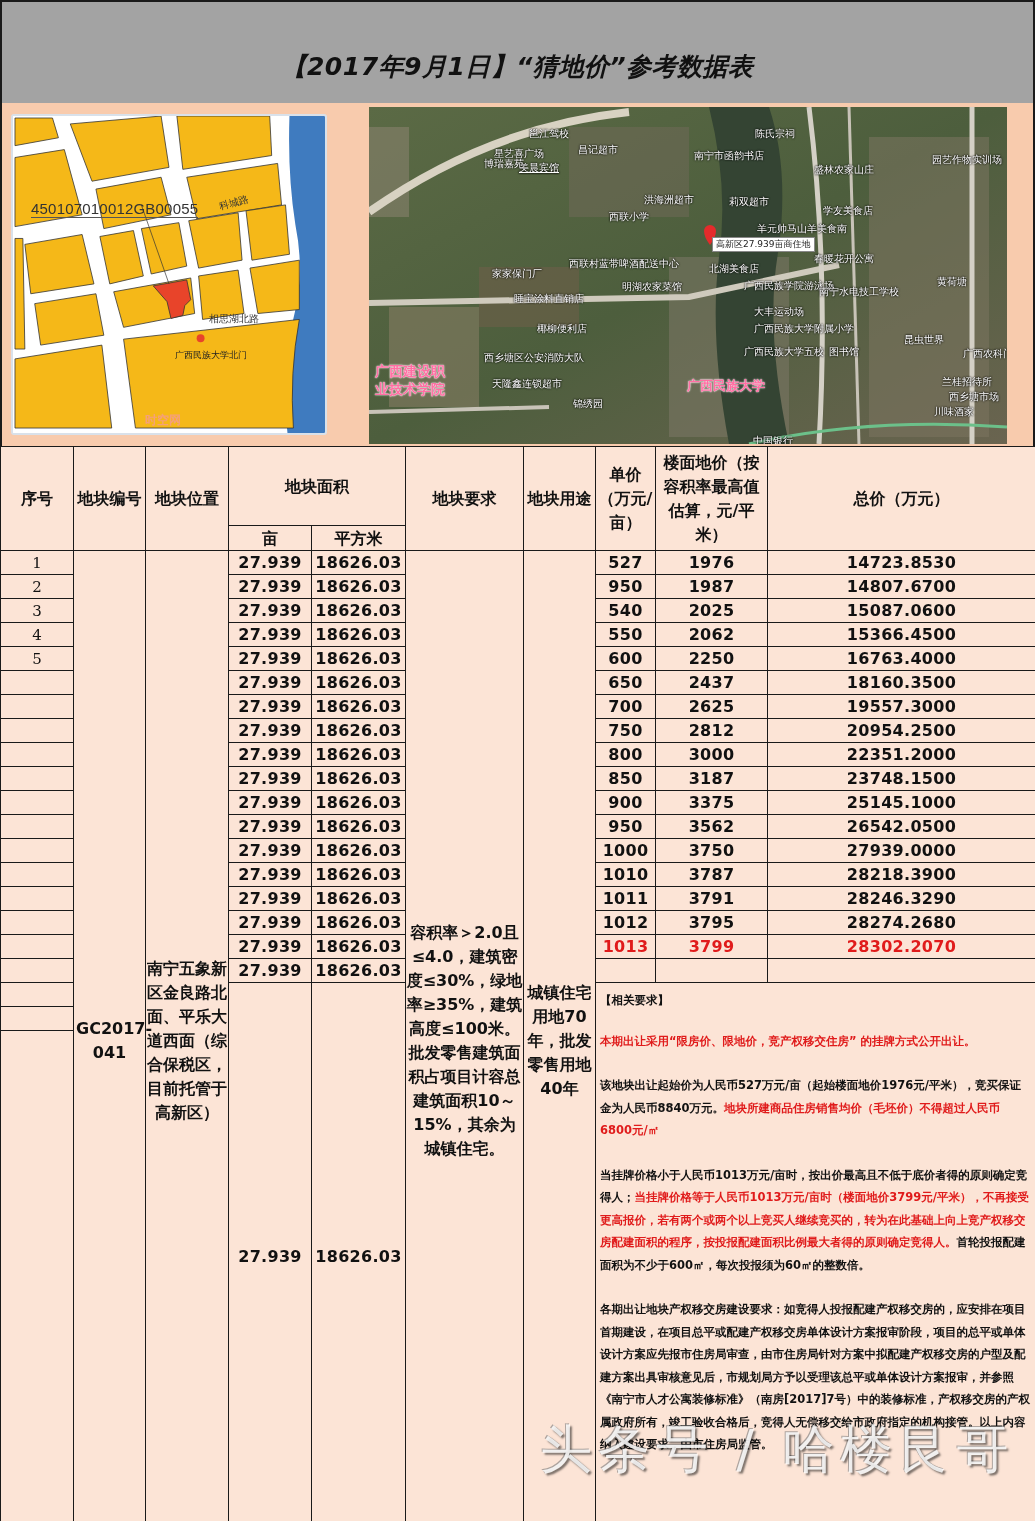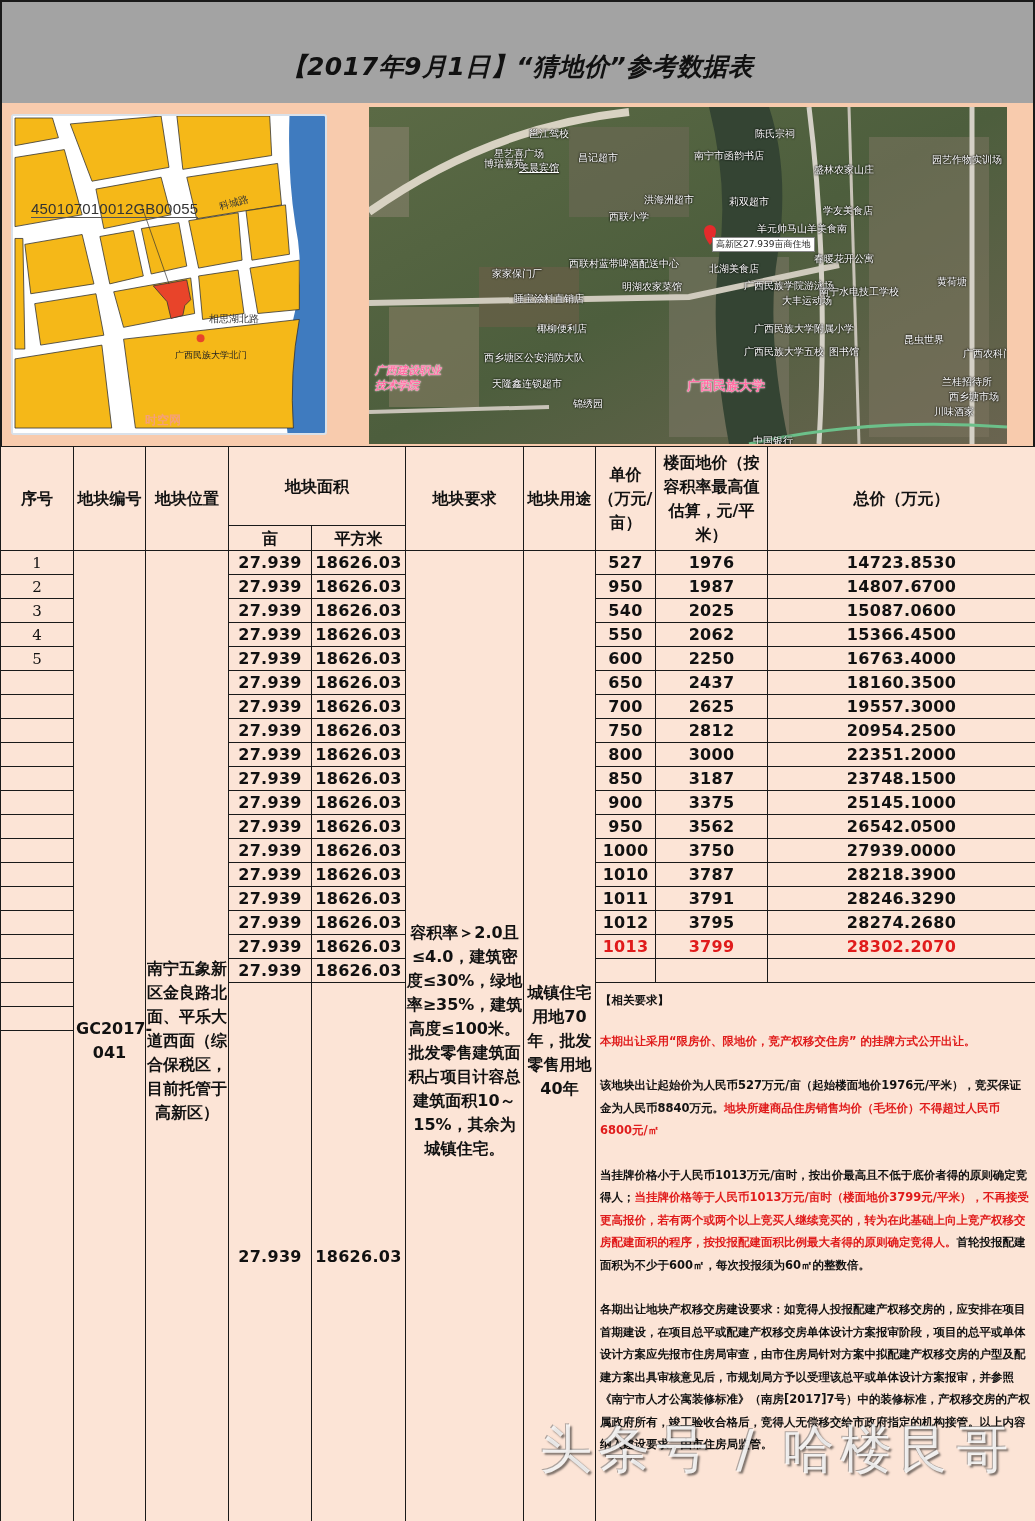--- a/index.html
+++ b/index.html
@@ -120,50 +120,50 @@
       <path d="M0 305 L180 300" stroke="#c8c3b8" stroke-width="4" fill="none"></path>
       <path d="M380 337 Q500 310 638 320" stroke="#6cc08a" stroke-width="3" fill="none"></path>
 
       <path d="M335 124 a6 6 0 1 1 12 0 q0 6 -6 14 q-6 -8 -6 -14 z" fill="#e52b2b"></path>
     </svg>
     <div class="pin-label">高新区27.939亩商住地</div>
     <div class="sat-poi" style="left:386px;top:20px;">陈氏宗祠</div>
     <div class="sat-poi" style="left:325px;top:42px;">南宁市函韵书店</div>
     <div class="sat-poi" style="left:445px;top:56px;">盛林农家山庄</div>
     <div class="sat-poi" style="left:563px;top:46px;">园艺作物实训场</div>
-    <div class="sat-poi" style="left:209px;top:44px;">昌记超市</div>
+    <div class="sat-poi" style="left:209px;top:36px;">昌记超市</div>
     <div class="sat-poi" style="left:360px;top:88px;">莉双超市</div>
     <div class="sat-poi" style="left:454px;top:97px;">学友美食店</div>
     <div class="sat-poi" style="left:388px;top:115px;">羊元帅马山羊美食南</div>
     <div class="sat-poi" style="left:445px;top:145px;">春暖花开公寓</div>
     <div class="sat-poi" style="left:340px;top:155px;">北湖美食店</div>
     <div class="sat-poi" style="left:375px;top:172px;">广西民族学院游泳场</div>
     <div class="sat-poi" style="left:450px;top:178px;">南宁水电技工学校</div>
-    <div class="sat-poi" style="left:385px;top:187px;margin-left:28px;">大丰运动场</div>
+    <div class="sat-poi" style="left:385px;top:198px;">大丰运动场</div>
     <div class="sat-poi" style="left:385px;top:215px;">广西民族大学附属小学</div>
     <div class="sat-poi" style="left:375px;top:238px;">广西民族大学五校</div>
     <div class="sat-poi" style="left:460px;top:238px;">图书馆</div>
     <div class="sat-poi" style="left:535px;top:226px;">昆虫世界</div>
     <div class="sat-poi" style="left:568px;top:168px;">黄荷塘</div>
     <div class="sat-poi" style="left:594px;top:240px;">广西农科门球场</div>
     <div class="sat-poi" style="left:573px;top:268px;">兰桂招待所</div>
     <div class="sat-poi" style="left:580px;top:283px;">西乡塘市场</div>
     <div class="sat-poi" style="left:565px;top:298px;">川味酒家</div>
     <div class="sat-poi big" style="left:318px;top:270px;">广西民族大学</div>
     <div class="sat-poi" style="left:384px;top:327px;">中国银行</div>
     <div class="sat-poi" style="left:240px;top:103px;">西联小学</div>
     <div class="sat-poi" style="left:200px;top:150px;">西联村蓝带啤酒配送中心</div>
     <div class="sat-poi" style="left:95px;top:160px;padding-left:28px;">家家保门厂</div>
     <div class="sat-poi" style="left:145px;top:185px;">睡宝涂料直销店</div>
     <div class="sat-poi" style="left:253px;top:173px;">明湖农家菜馆</div>
     <div class="sat-poi" style="left:168px;top:215px;">椰柳便利店</div>
     <div class="sat-poi" style="left:115px;top:244px;">西乡塘区公安消防大队</div>
     <div class="sat-poi" style="left:123px;top:270px;">天隆鑫连锁超市</div>
     <div class="sat-poi" style="left:198px;top:290px;padding-left:6px;">锦绣园</div>
-    <div class="sat-poi big" style="left:6px;top:256px;width:70px;white-space:normal;font-size:11px;font-style:italic;">广西建设职业技术学院</div>
+    <div class="sat-poi big" style="left:6px;top:256px;width:70px;white-space:normal;font-size:14px;">广西建设职业技术学院</div>
     <div class="sat-poi" style="left:125px;top:40px;">星艺喜广场</div>
     <div class="sat-poi" style="left:150px;top:54px;text-decoration:underline;">美晨宾馆</div>
     <div class="sat-poi" style="left:160px;top:20px;">邕江驾校</div>
     <div class="sat-poi" style="left:75px;top:50px;padding-left:40px;">博瑞嘉苑</div>
     <div class="sat-poi" style="left:275px;top:86px;">洪海洲超市</div>
   </div>
 </div>
 
 <table class="grid">
   <colgroup>

